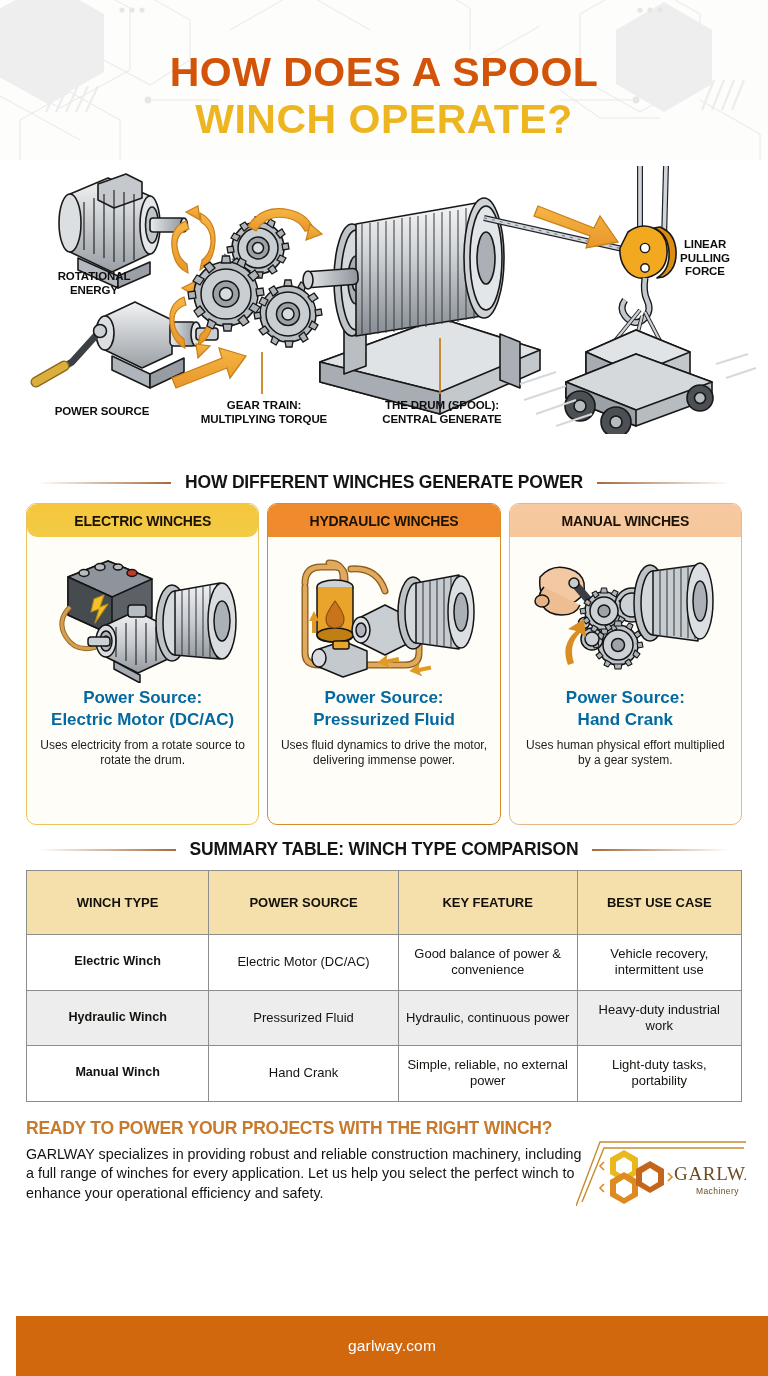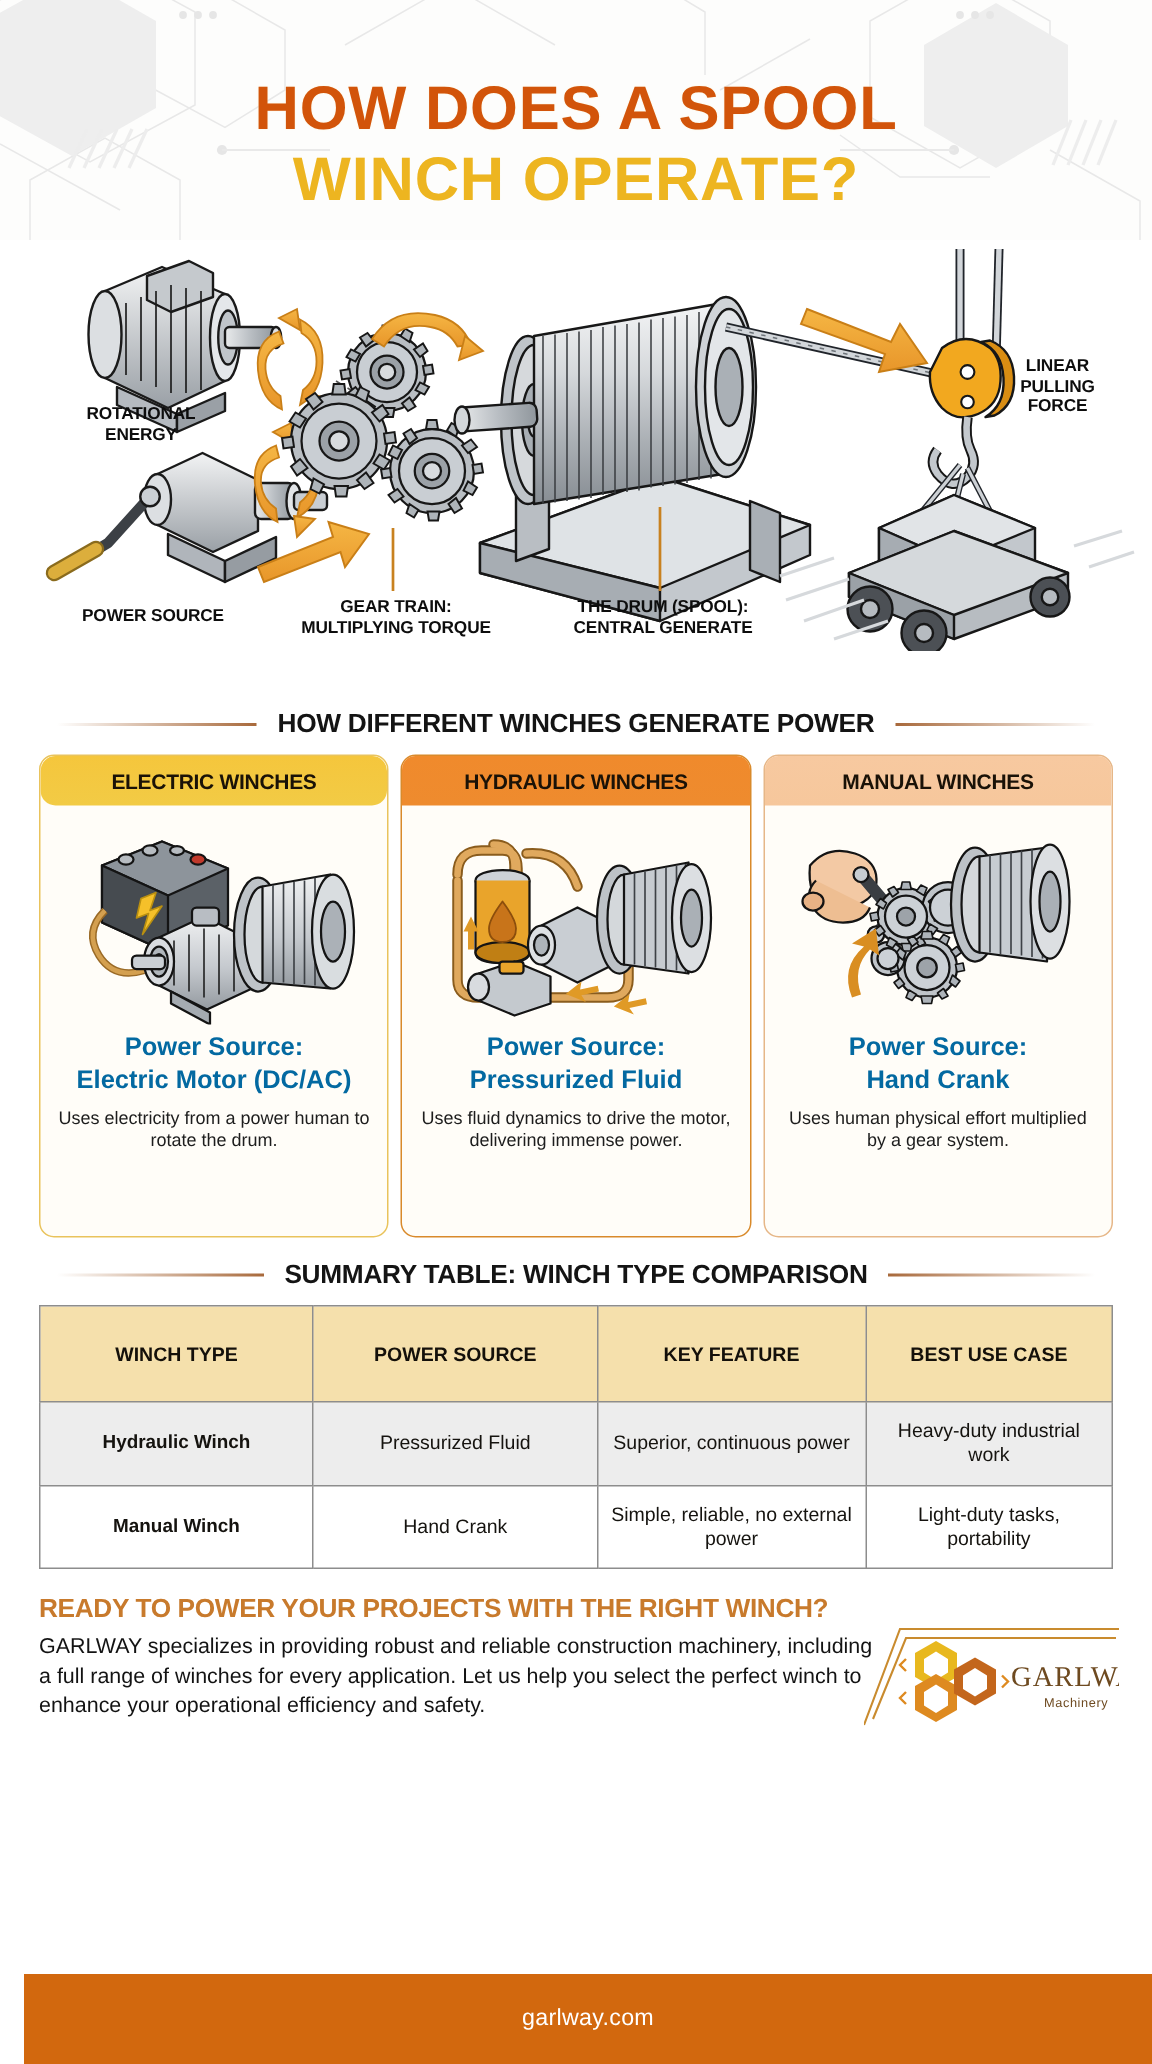--- a/index.html
+++ b/index.html
@@ -511,21 +511,21 @@
             </g>
             <ellipse cx="178" cy="78" rx="14" ry="38" fill="#d9dde0"></ellipse>
             <ellipse cx="178" cy="78" rx="8" ry="20" fill="#abb1b7"></ellipse>
           </g>
         </svg>
       </div>
       <div class="card-ps">
         <span>Power Source:</span><br>
         <span>Electric Motor (DC/AC)</span>
       </div>
-      <div class="card-desc">Uses electricity from a power human to rotate the drum.</div>
+      <div class="card-desc">Uses electricity from a rotate source to rotate the drum.</div>
     </div>
 
     <div class="card c2">
       <div class="card-hd">HYDRAULIC WINCHES</div>
       <div class="card-art">
         <svg width="198" height="140" viewBox="0 0 198 140">
           <g stroke="#141414" stroke-width="1.5" stroke-linejoin="round">
 
             <g fill="none" stroke="#8a5c1d" stroke-width="7" stroke-linecap="round">
               <path d="M20 40 q0 -16 16 -16 l14 0 q10 0 10 12 l0 14"></path>
@@ -683,24 +683,30 @@
         </colgroup>
       <thead>
         <tr>
           <th>WINCH TYPE</th>
           <th>POWER SOURCE</th>
           <th>KEY FEATURE</th>
           <th>BEST USE CASE</th>
         </tr>
       </thead>
       <tbody>
+        <tr>
+          <td class="tc">Electric Winch</td>
+          <td>Electric Motor (DC/AC)</td>
+          <td>Good balance of power &amp; convenience</td>
+          <td>Vehicle recovery, intermittent use</td>
+        </tr>
         <tr class="alt">
           <td class="tc">Hydraulic Winch</td>
           <td>Pressurized Fluid</td>
-          <td>Superior, continuous power</td>
+          <td>Hydraulic, continuous power</td>
           <td>Heavy-duty industrial work</td>
         </tr>
         <tr>
           <td class="tc">Manual Winch</td>
           <td>Hand Crank</td>
           <td>Simple, reliable, no external power</td>
           <td>Light-duty tasks, portability</td>
         </tr>
       </tbody>
     </table>

